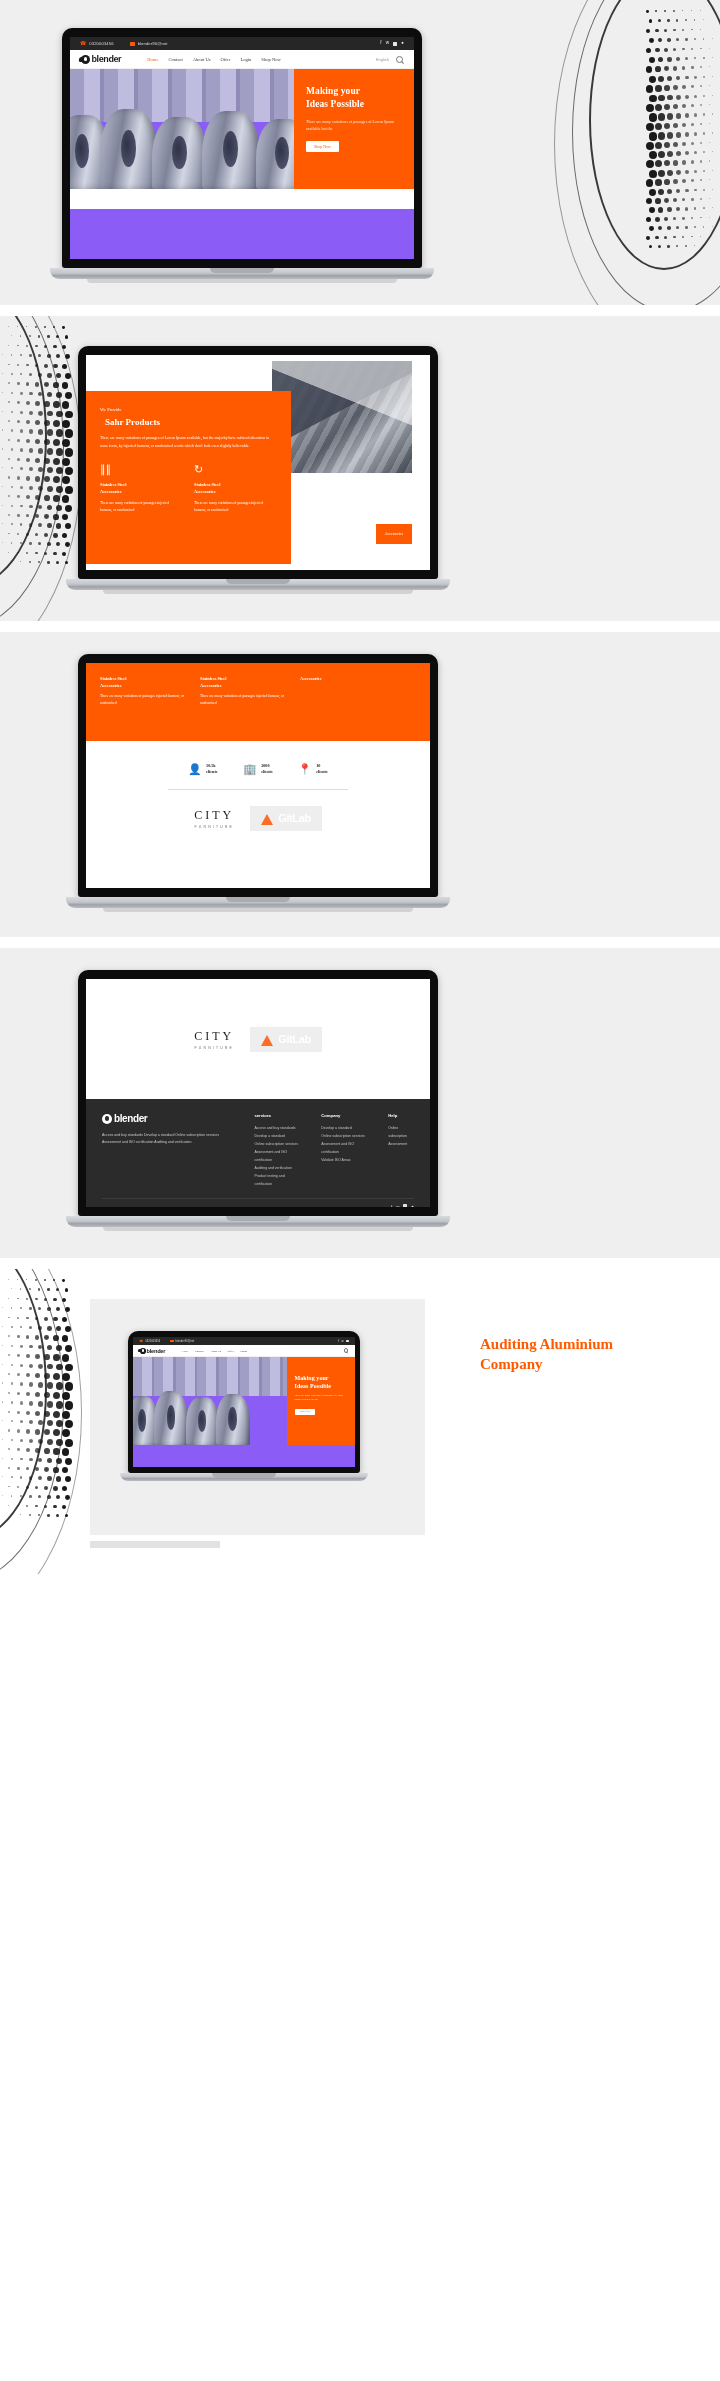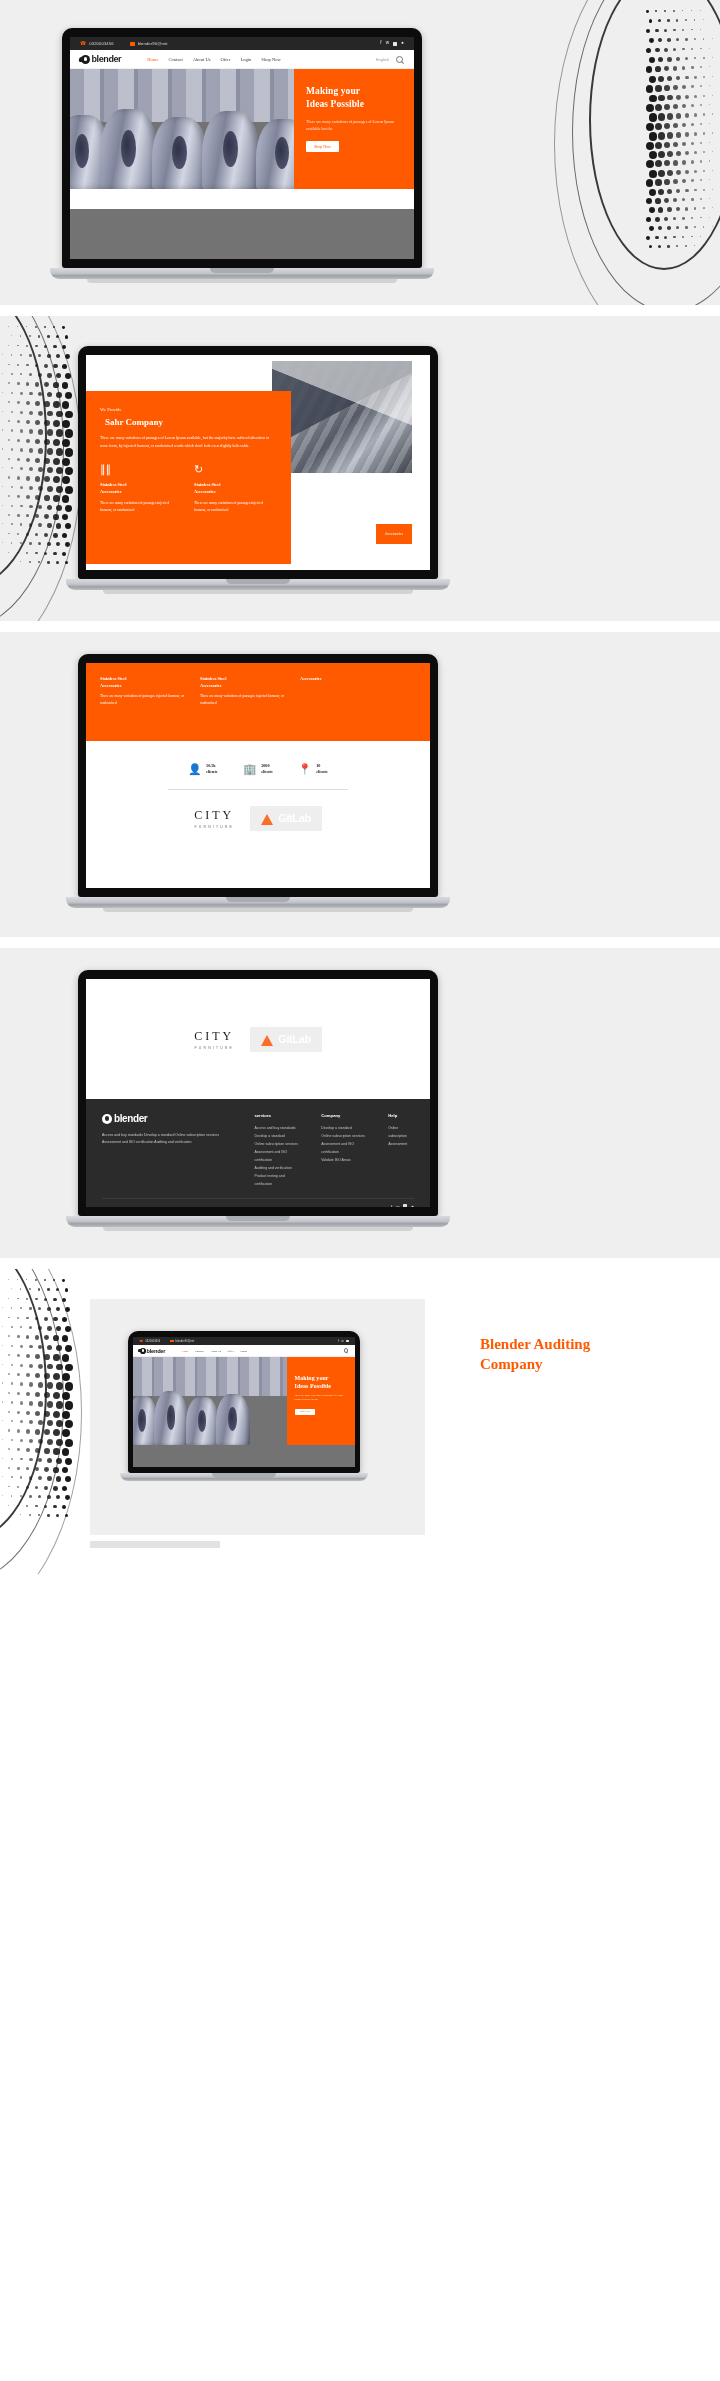--- a/index.html
+++ b/index.html
@@ -40,21 +40,21 @@
 
   
   .laptop { position: absolute; }
   .laptop .lid {
     background: #0c0c0c;
     border-radius: 10px 10px 3px 3px;
     padding: 9px 8px 9px 8px;
     box-shadow: 0 2px 7px rgba(0,0,0,.28);
   }
   .laptop .screen {
-    background: #737373;
+    background: #8b5cf6;
     overflow: hidden;
     position: relative;
     height: 100%;
   }
   .laptop .base {
     height: 11px;
     background: linear-gradient(180deg,#d8dade 0%, #c2c5ca 48%, #9ea1a6 70%, #babdc2 100%);
     border-radius: 0 0 9px 9px;
     position: relative;
     margin: 0 -12px;
@@ -781,21 +781,21 @@
       </div>
     <div class="laptop" style="left:78px; top:30px; width:360px;">
       <div class="lid">
         <div class="screen" style="height:215px;">
           <div class="prod-wrap">
             <div class="prod-photo">
               <div class="tri"></div>
             </div>
             <div class="prod-orange">
               <div class="eyebrow">We Provide</div>
-              <h2>Sahr Company</h2>
+              <h2>Sahr Products</h2>
               <p class="lead">There are many variations of passages of Lorem Ipsum available, but the majority have suffered alteration in some form, by injected humour, or randomised words which don't look even slightly believable.</p>
               <div class="feat-row">
                 <div class="feat">
                   <span class="gico">∥∥</span>
                   <h4><span>Stainless Steel</span><br><span>Accessories</span></h4>
                   <p>There are many variations of passages injected humour, or randomised</p>
                 </div>
                 <div class="feat">
                   <span class="gico">↻</span>
                   <h4><span>Stainless Steel</span><br><span>Accessories</span></h4>
@@ -1210,17 +1210,17 @@
             </div>
           </div>
         </div>
       </div>
       <div class="base" style="height:8px;margin:0 -8px;">
           <div class="notch"></div>
         </div>
     </div>
 
     <div class="final-text">
-      <h3><span>Blender Auditing</span><br><span>Company</span></h3>
+      <h3><span>Auditing Aluminium</span><br><span>Company</span></h3>
     </div>
   </div>
 
 </div>
 
 </body></html>

